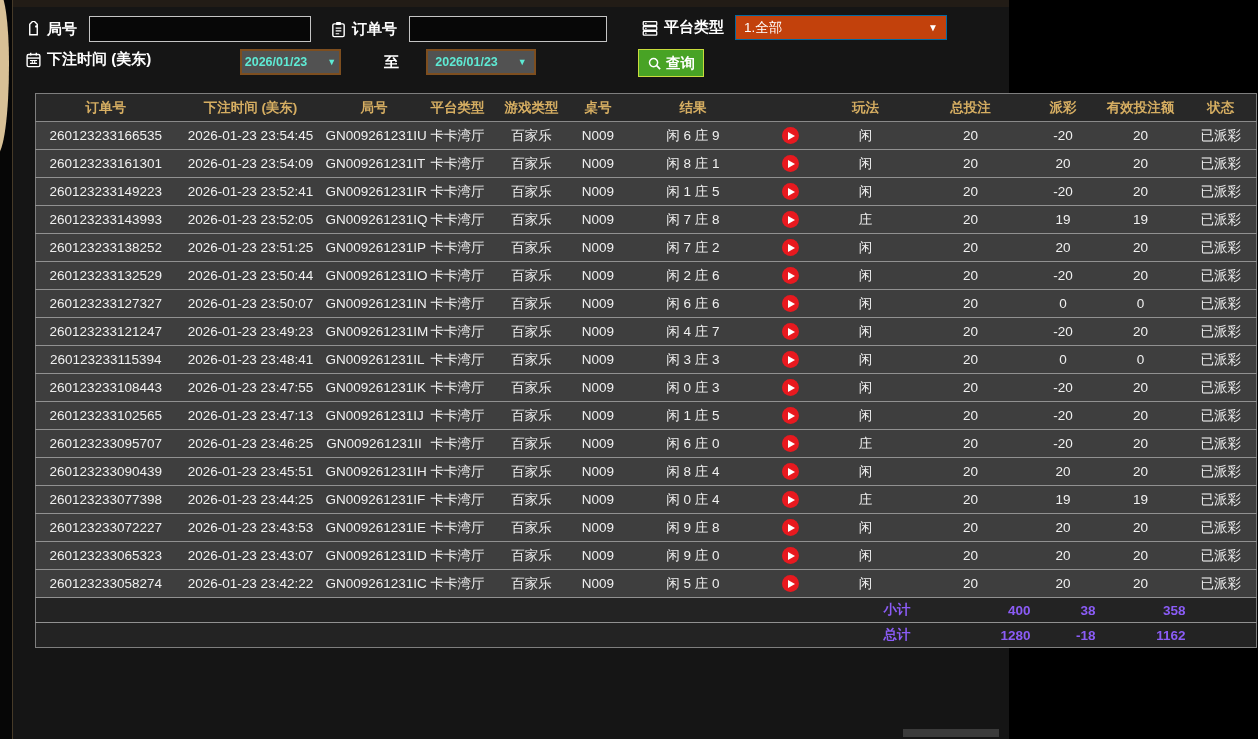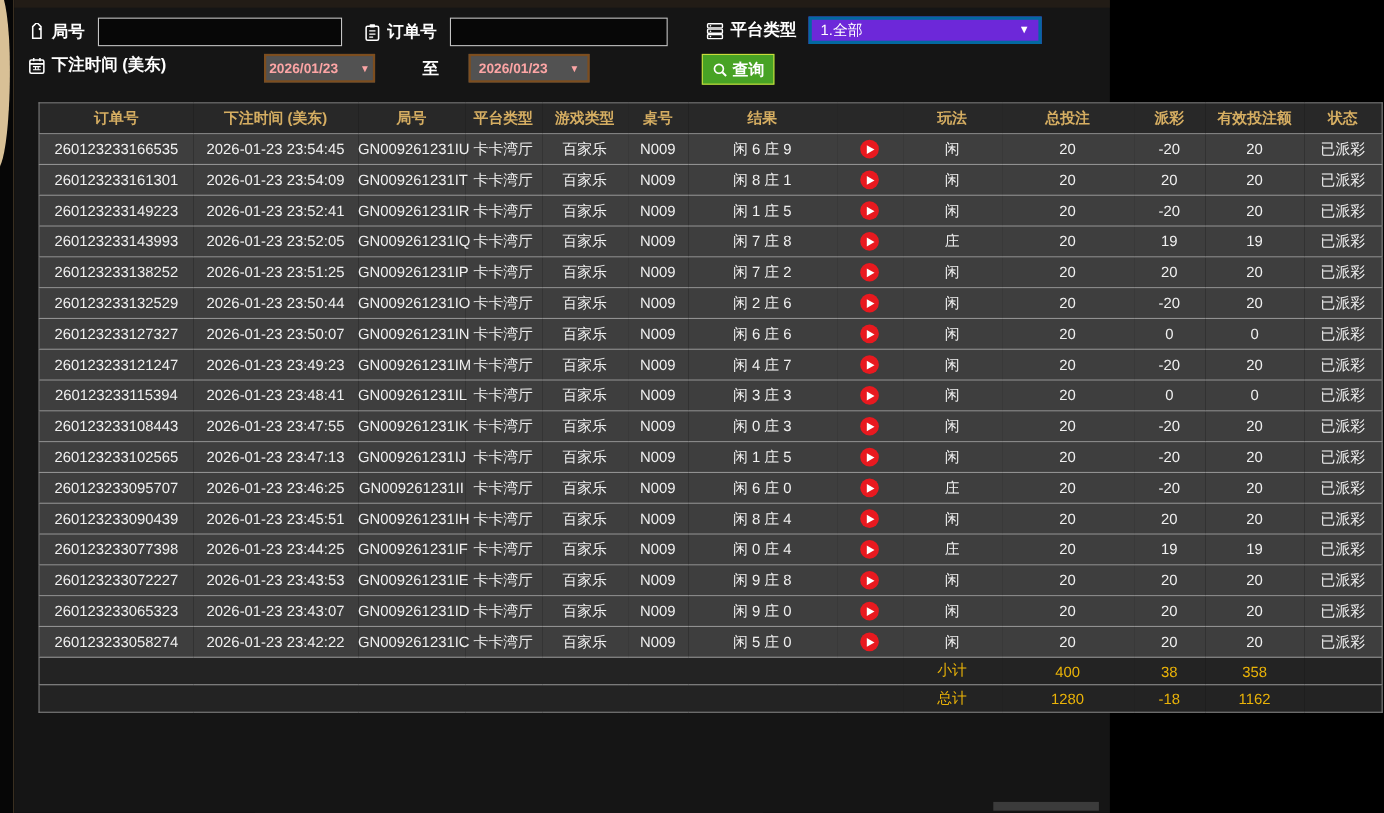--- a/index.html
+++ b/index.html
@@ -14,42 +14,42 @@
   .panel{position:absolute;left:13px;top:0;width:996px;height:739px;background:#151515;}
   .topline{position:absolute;left:0;top:0;width:100%;height:7px;background:#221c16;}
   .corner-bar{position:absolute;right:10px;bottom:2px;width:96px;height:8px;background:#3b3b3b;}
 
   
   .field{position:absolute;display:flex;align-items:center;gap:5px;color:#fff;}
   .field .lbl{font-size:15px;font-weight:bold;white-space:nowrap;}
   .icon{display:inline-flex;align-items:center;justify-content:center;}
   .text-input{background:#070707;border:1px solid #c4c4c4;height:26px;box-sizing:border-box;
               color:#fff;padding:0 6px;font-size:13px;margin-left:7px;}
-  .platform-select{width:212px;height:25px;background:#6d28d9;border:3px solid #0369a1;
+  .platform-select{width:212px;height:25px;background:#c2410c;border:1px solid #0369a1;
               display:flex;align-items:center;box-sizing:border-box;color:#fff;font-size:13.5px;
               padding:4px 8px;cursor:pointer;margin-left:6px;}
   .platform-select .caret{margin-left:auto;font-size:10px;}
   .date-select{position:absolute;display:flex;align-items:center;justify-content:center;gap:20px;
-              background:#525252;border:2px solid #7d4e1f;color:#fca5a5;font-weight:bold;
+              background:#525252;border:2px solid #7d4e1f;color:#5eead4;font-weight:bold;
               font-size:12.5px;box-sizing:border-box;cursor:pointer;}
   .date-select .caret{font-size:9px;}
   .to-label{position:absolute;color:#fff;font-size:15px;font-weight:bold;}
   .search-btn{position:absolute;left:625px;top:49px;height:28px;display:inline-flex;align-items:center;
               gap:4px;background:#48a325;border:1px solid #c8dc3c;color:#fff;font-size:14.5px;
               font-weight:bold;padding:0 8px;cursor:pointer;box-sizing:border-box;}
 
   
   .grid{position:absolute;left:22px;top:93px;width:1221px;border-collapse:collapse;
         table-layout:fixed;background:#141414;border:1px solid #7e7e7e;}
   .grid th{background:#282828;color:#d6ae62;font-size:13.5px;font-weight:bold;height:27px;
         border-bottom:1px solid #8a8a8a;padding:0;white-space:nowrap;}
   .grid td{color:#f0f0f0;font-size:13.5px;text-align:center;padding:0;white-space:nowrap;}
   .data-row td{background:#3e3e3e;height:27px;border-bottom:1px solid #919191;}
   .sum-row td{background:#232323;height:24px;border-bottom:1px solid #919191;
-        color:#eab308;font-weight:normal;}
+        color:#8b5cf6;font-weight:bold;text-align:right;}
   .sum-row:last-child td{border-bottom:none;}
   .neg{color:#8ed300;}
   .pos{color:#c01414;}
   .zero{color:#f0f0f0;}
   .status{color:#25c525;}
   .play-btn{display:inline-flex;align-items:center;justify-content:center;width:17px;height:17px;
         border-radius:50%;background:#e8191f;cursor:pointer;vertical-align:middle;}
   .play-btn::after{content:"";display:block;margin-left:2px;border-left:7px solid #fff;
         border-top:4px solid transparent;border-bottom:4px solid transparent;}
 </style>

